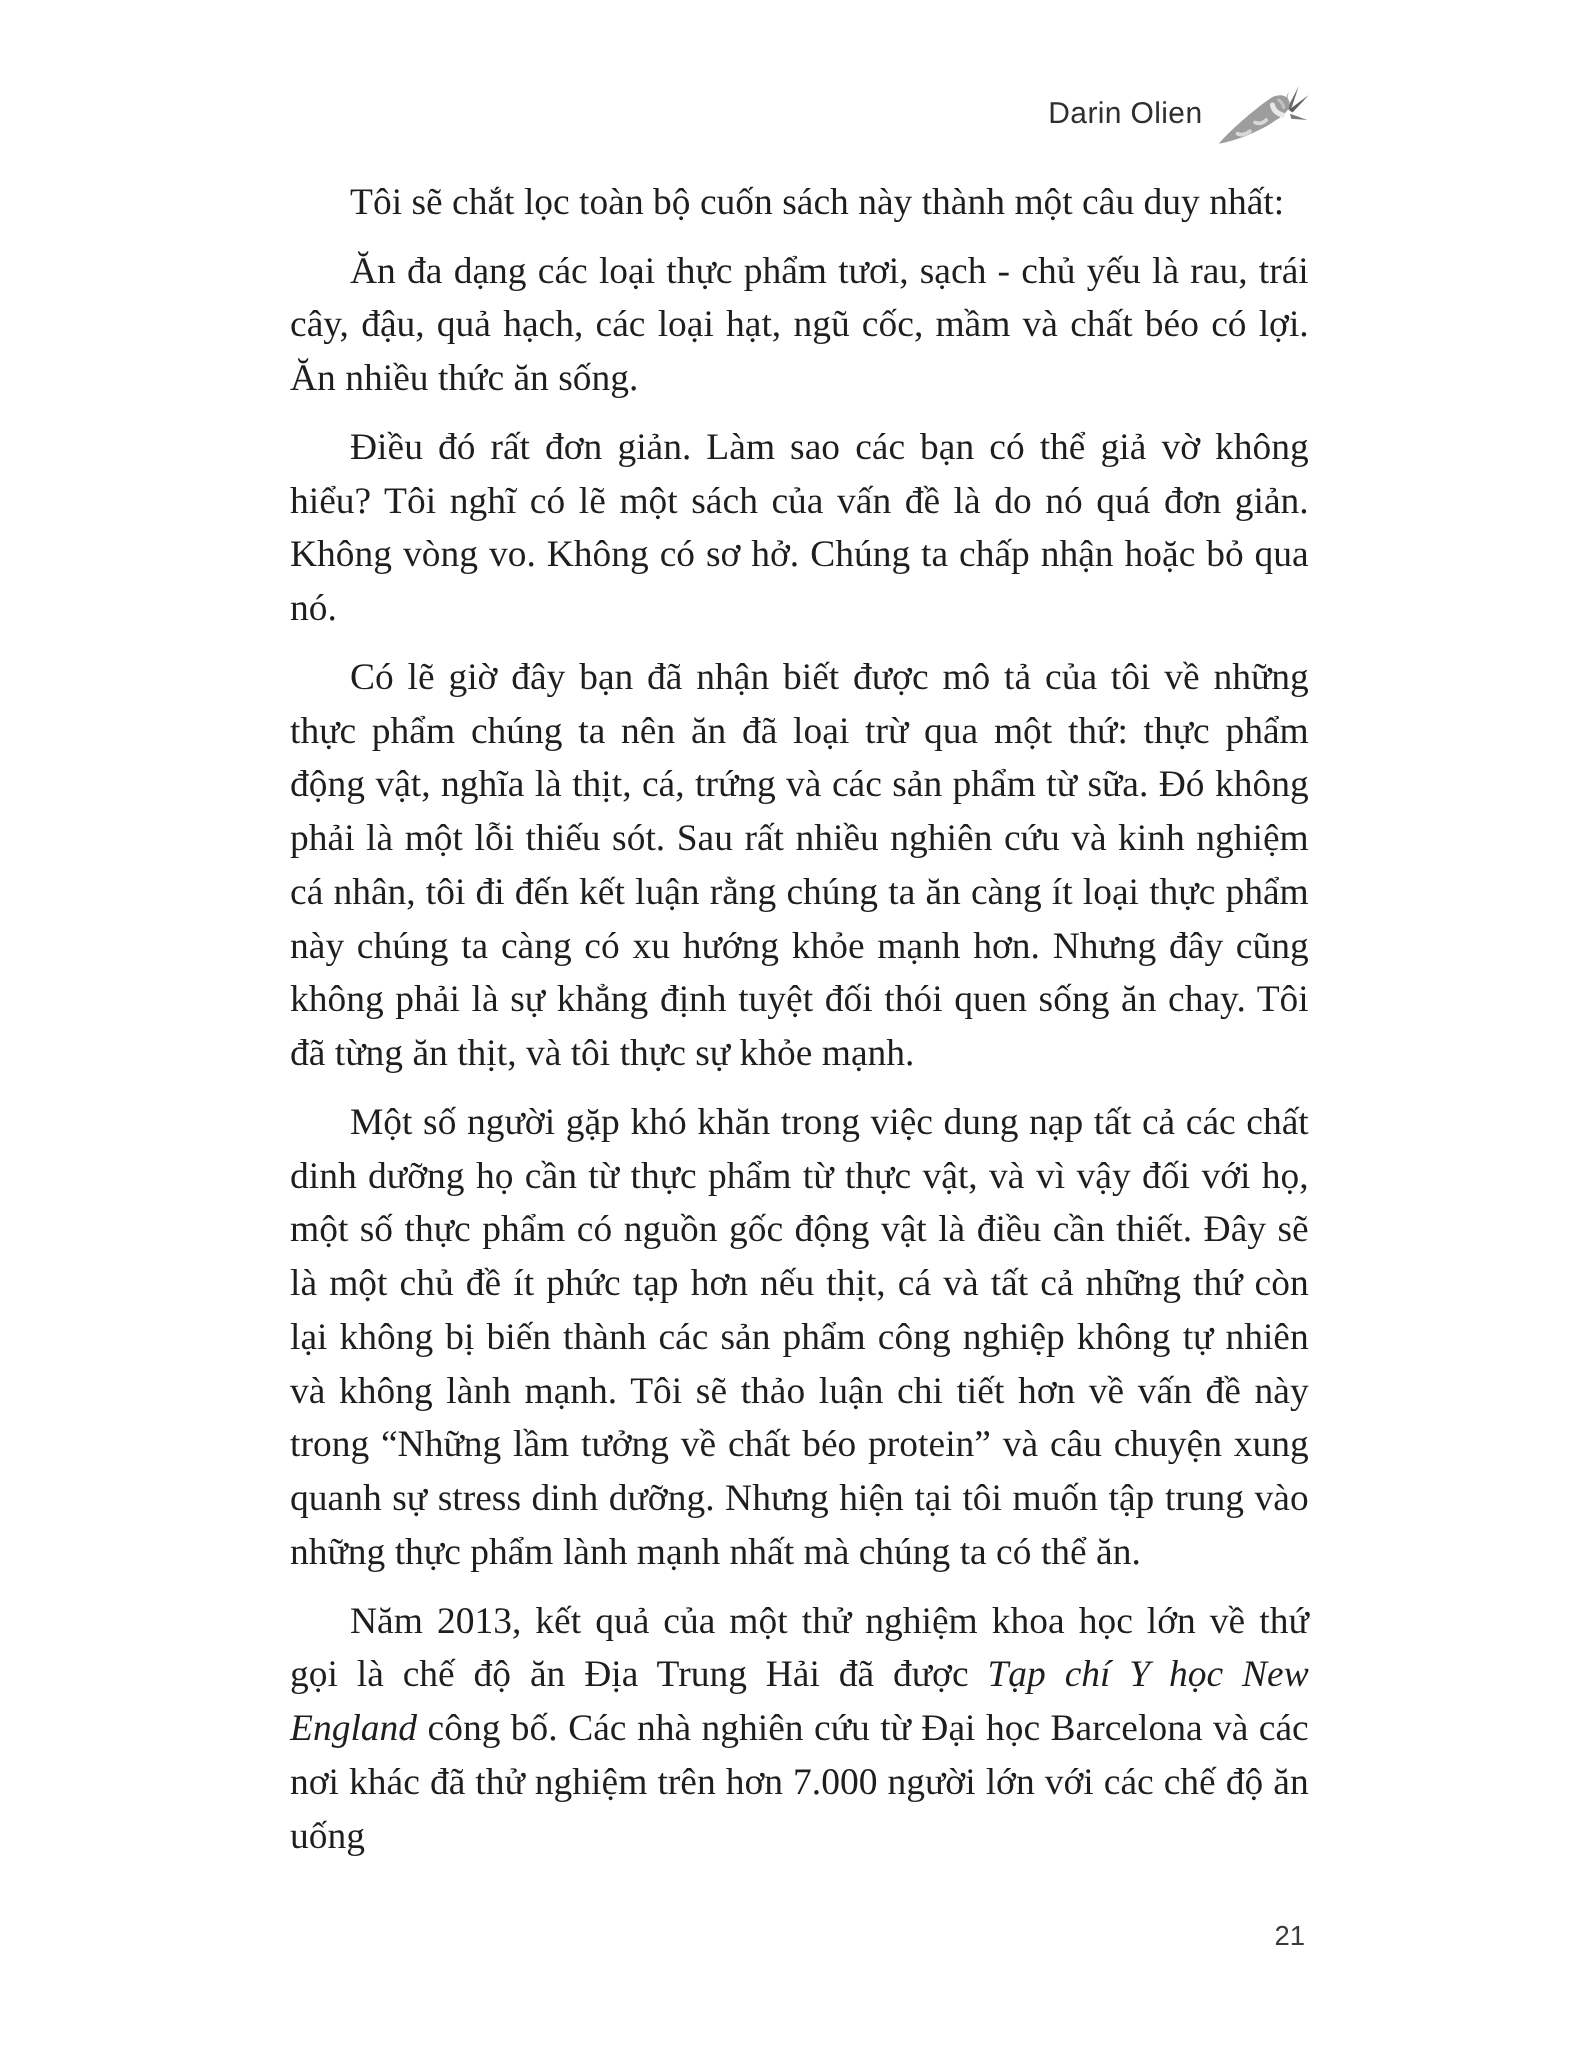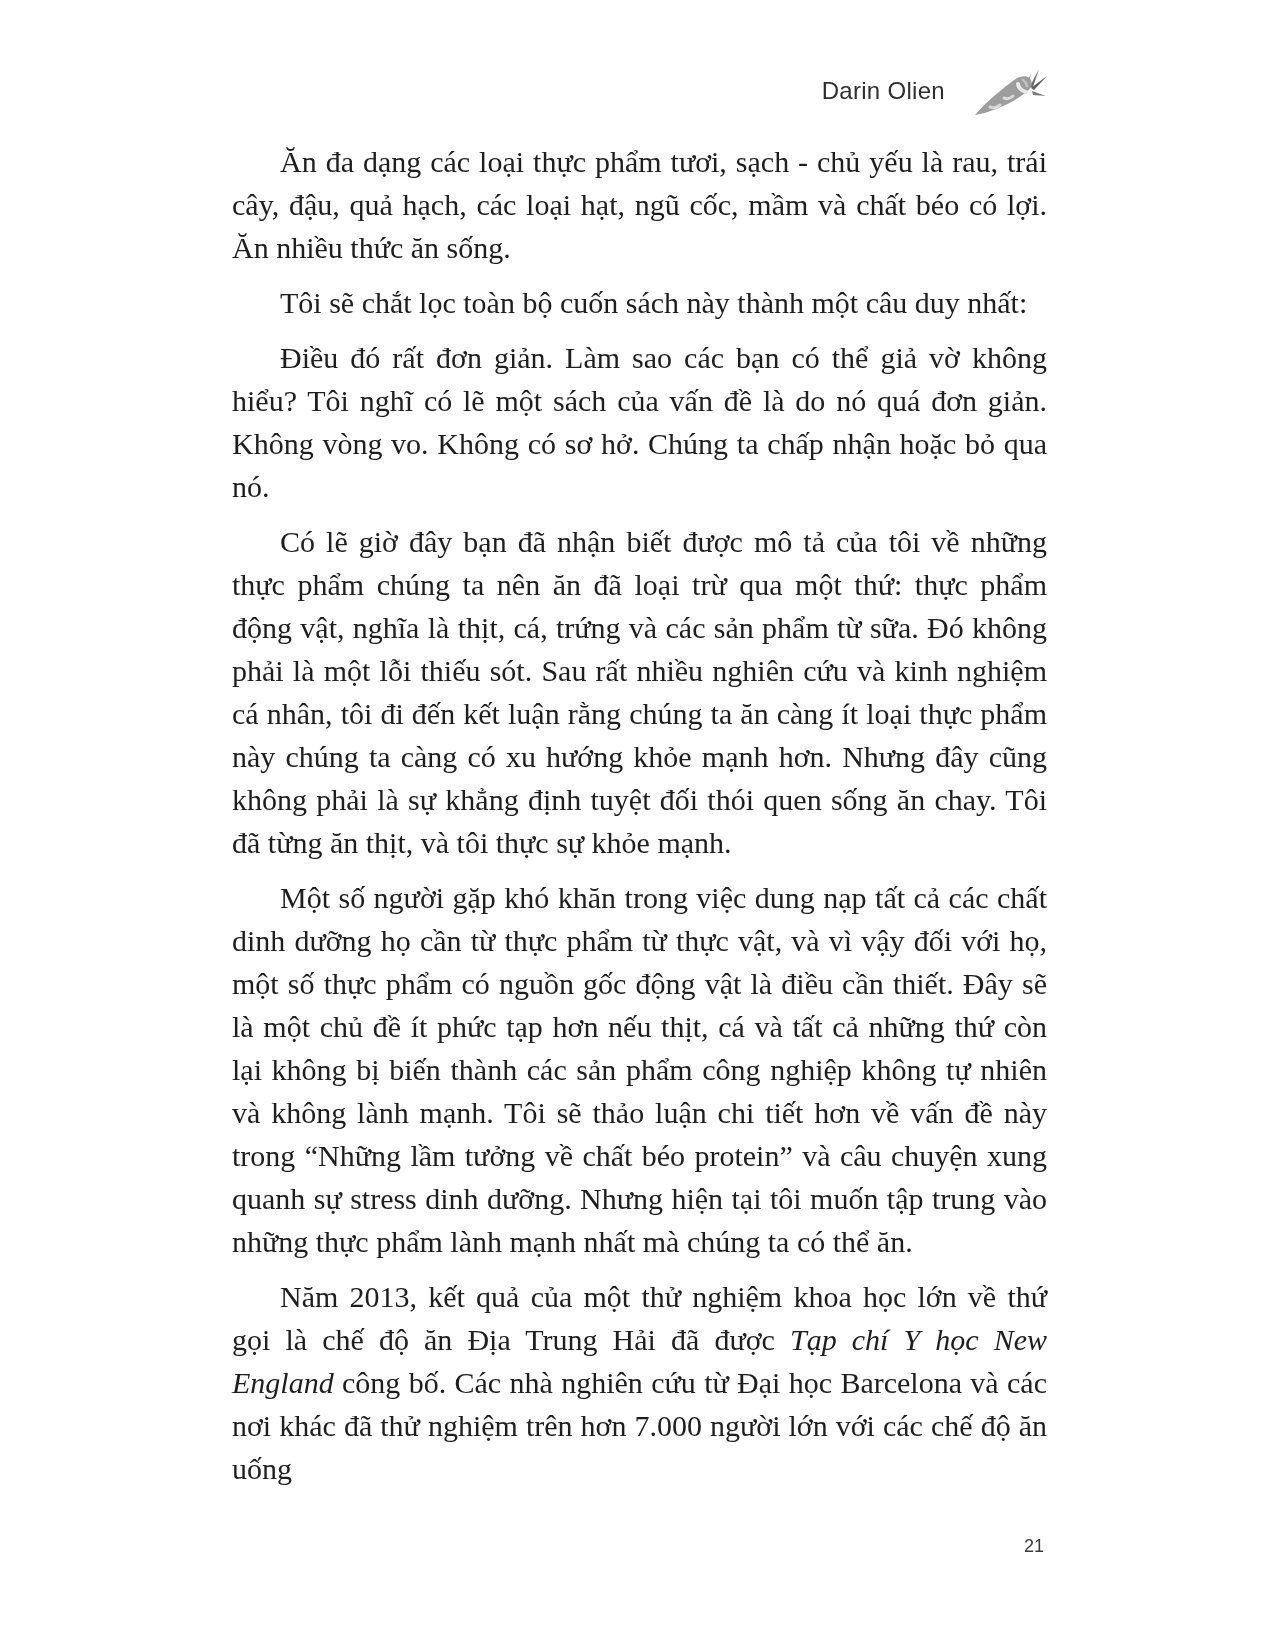--- a/index.html
+++ b/index.html
@@ -12,21 +12,21 @@
     overflow: hidden;
   }
   .header {
     position: absolute;
     top: 68px;
     left: 232px;
     width: 815px;
     display: flex;
     justify-content: flex-end;
     align-items: center;
-    gap: 28px;
+    gap: 11px;
   }
   .author {
     font-family: "Liberation Sans", "DejaVu Sans", sans-serif;
     font-size: 24px;
     color: #2f2f2f;
     letter-spacing: 0.3px;
     line-height: 1;
     padding-bottom: 4px;
   }
   .carrot { width: 74px; height: 50px; flex: 0 0 auto; }
@@ -41,21 +41,21 @@
     text-align: justify;
   }
   .content p { margin: 0 0 12px 0; text-indent: 48px; }
   .content p.cont { text-align-last: justify; }
   .content em { font-style: italic; }
   .pagenum {
     position: absolute;
     top: 1536px;
     right: 231px;
     font-family: "Liberation Sans", "DejaVu Sans", sans-serif;
-    font-size: 18px;
+    font-size: 22px;
     color: #3a3a3a;
   }
 </style>
 </head>
 <body>
 
 <div class="page">
 
   <div class="header">
     <span class="author">Darin Olien</span>
@@ -69,22 +69,22 @@
       <path d="M2 47 C 15 45 33 38 45 30 C 53 25 60 20 58.5 13.5 C 57 7.5 49 6.5 42 11.5 C 31 19 10 37 2 47 Z" fill="#9d9d9d"></path>
 
       <path d="M17 39 q5 2 10 -2" stroke="#d8d8d8" stroke-width="3" fill="none" stroke-linecap="round"></path>
       <path d="M31 30 q5 2 9 -2" stroke="#d8d8d8" stroke-width="3" fill="none" stroke-linecap="round"></path>
       <path d="M45 16 q1 6 8 8" stroke="#e9e9e9" stroke-width="4" fill="none" stroke-linecap="round"></path>
       <path d="M50 12 q3 2 4 6" stroke="#c2c2c2" stroke-width="2.5" fill="none" stroke-linecap="round"></path>
     </svg>
   </div>
 
   <div class="content">
+    <p>Tôi sẽ chắt lọc toàn bộ cuốn sách này thành một câu duy nhất:</p>
     <p>Ăn đa dạng các loại thực phẩm tươi, sạch - chủ yếu là rau, trái cây, đậu, quả hạch, các loại hạt, ngũ cốc, mầm và chất béo có lợi. Ăn nhiều thức ăn sống.</p>
-    <p>Tôi sẽ chắt lọc toàn bộ cuốn sách này thành một câu duy nhất:</p>
     <p>Điều đó rất đơn giản. Làm sao các bạn có thể giả vờ không hiểu? Tôi nghĩ có lẽ một sách của vấn đề là do nó quá đơn giản. Không vòng vo. Không có sơ hở. Chúng ta chấp nhận hoặc bỏ qua nó.</p>
     <p>Có lẽ giờ đây bạn đã nhận biết được mô tả của tôi về những thực phẩm chúng ta nên ăn đã loại trừ qua một thứ: thực phẩm động vật, nghĩa là thịt, cá, trứng và các sản phẩm từ sữa. Đó không phải là một lỗi thiếu sót. Sau rất nhiều nghiên cứu và kinh nghiệm cá nhân, tôi đi đến kết luận rằng chúng ta ăn càng ít loại thực phẩm này chúng ta càng có xu hướng khỏe mạnh hơn. Nhưng đây cũng không phải là sự khẳng định tuyệt đối thói quen sống ăn chay. Tôi đã từng ăn thịt, và tôi thực sự khỏe mạnh.</p>
     <p>Một số người gặp khó khăn trong việc dung nạp tất cả các chất dinh dưỡng họ cần từ thực phẩm từ thực vật, và vì vậy đối với họ, một số thực phẩm có nguồn gốc động vật là điều cần thiết. Đây sẽ là một chủ đề ít phức tạp hơn nếu thịt, cá và tất cả những thứ còn lại không bị biến thành các sản phẩm công nghiệp không tự nhiên và không lành mạnh. Tôi sẽ thảo luận chi tiết hơn về vấn đề này trong “Những lầm tưởng về chất béo protein” và câu chuyện xung quanh sự stress dinh dưỡng. Nhưng hiện tại tôi muốn tập trung vào những thực phẩm lành mạnh nhất mà chúng ta có thể ăn.</p>
     <p class="cont"><span>Năm 2013, kết quả của một thử nghiệm khoa học lớn về thứ gọi là chế độ ăn Địa Trung Hải đã được </span><em>Tạp chí Y học New England</em><span> công bố. Các nhà nghiên cứu từ Đại học Barcelona và các nơi khác đã thử nghiệm trên hơn 7.000 người lớn với các chế độ ăn uống</span></p>
   </div>
 
   <div class="pagenum">21</div>
 
 </div>
 

